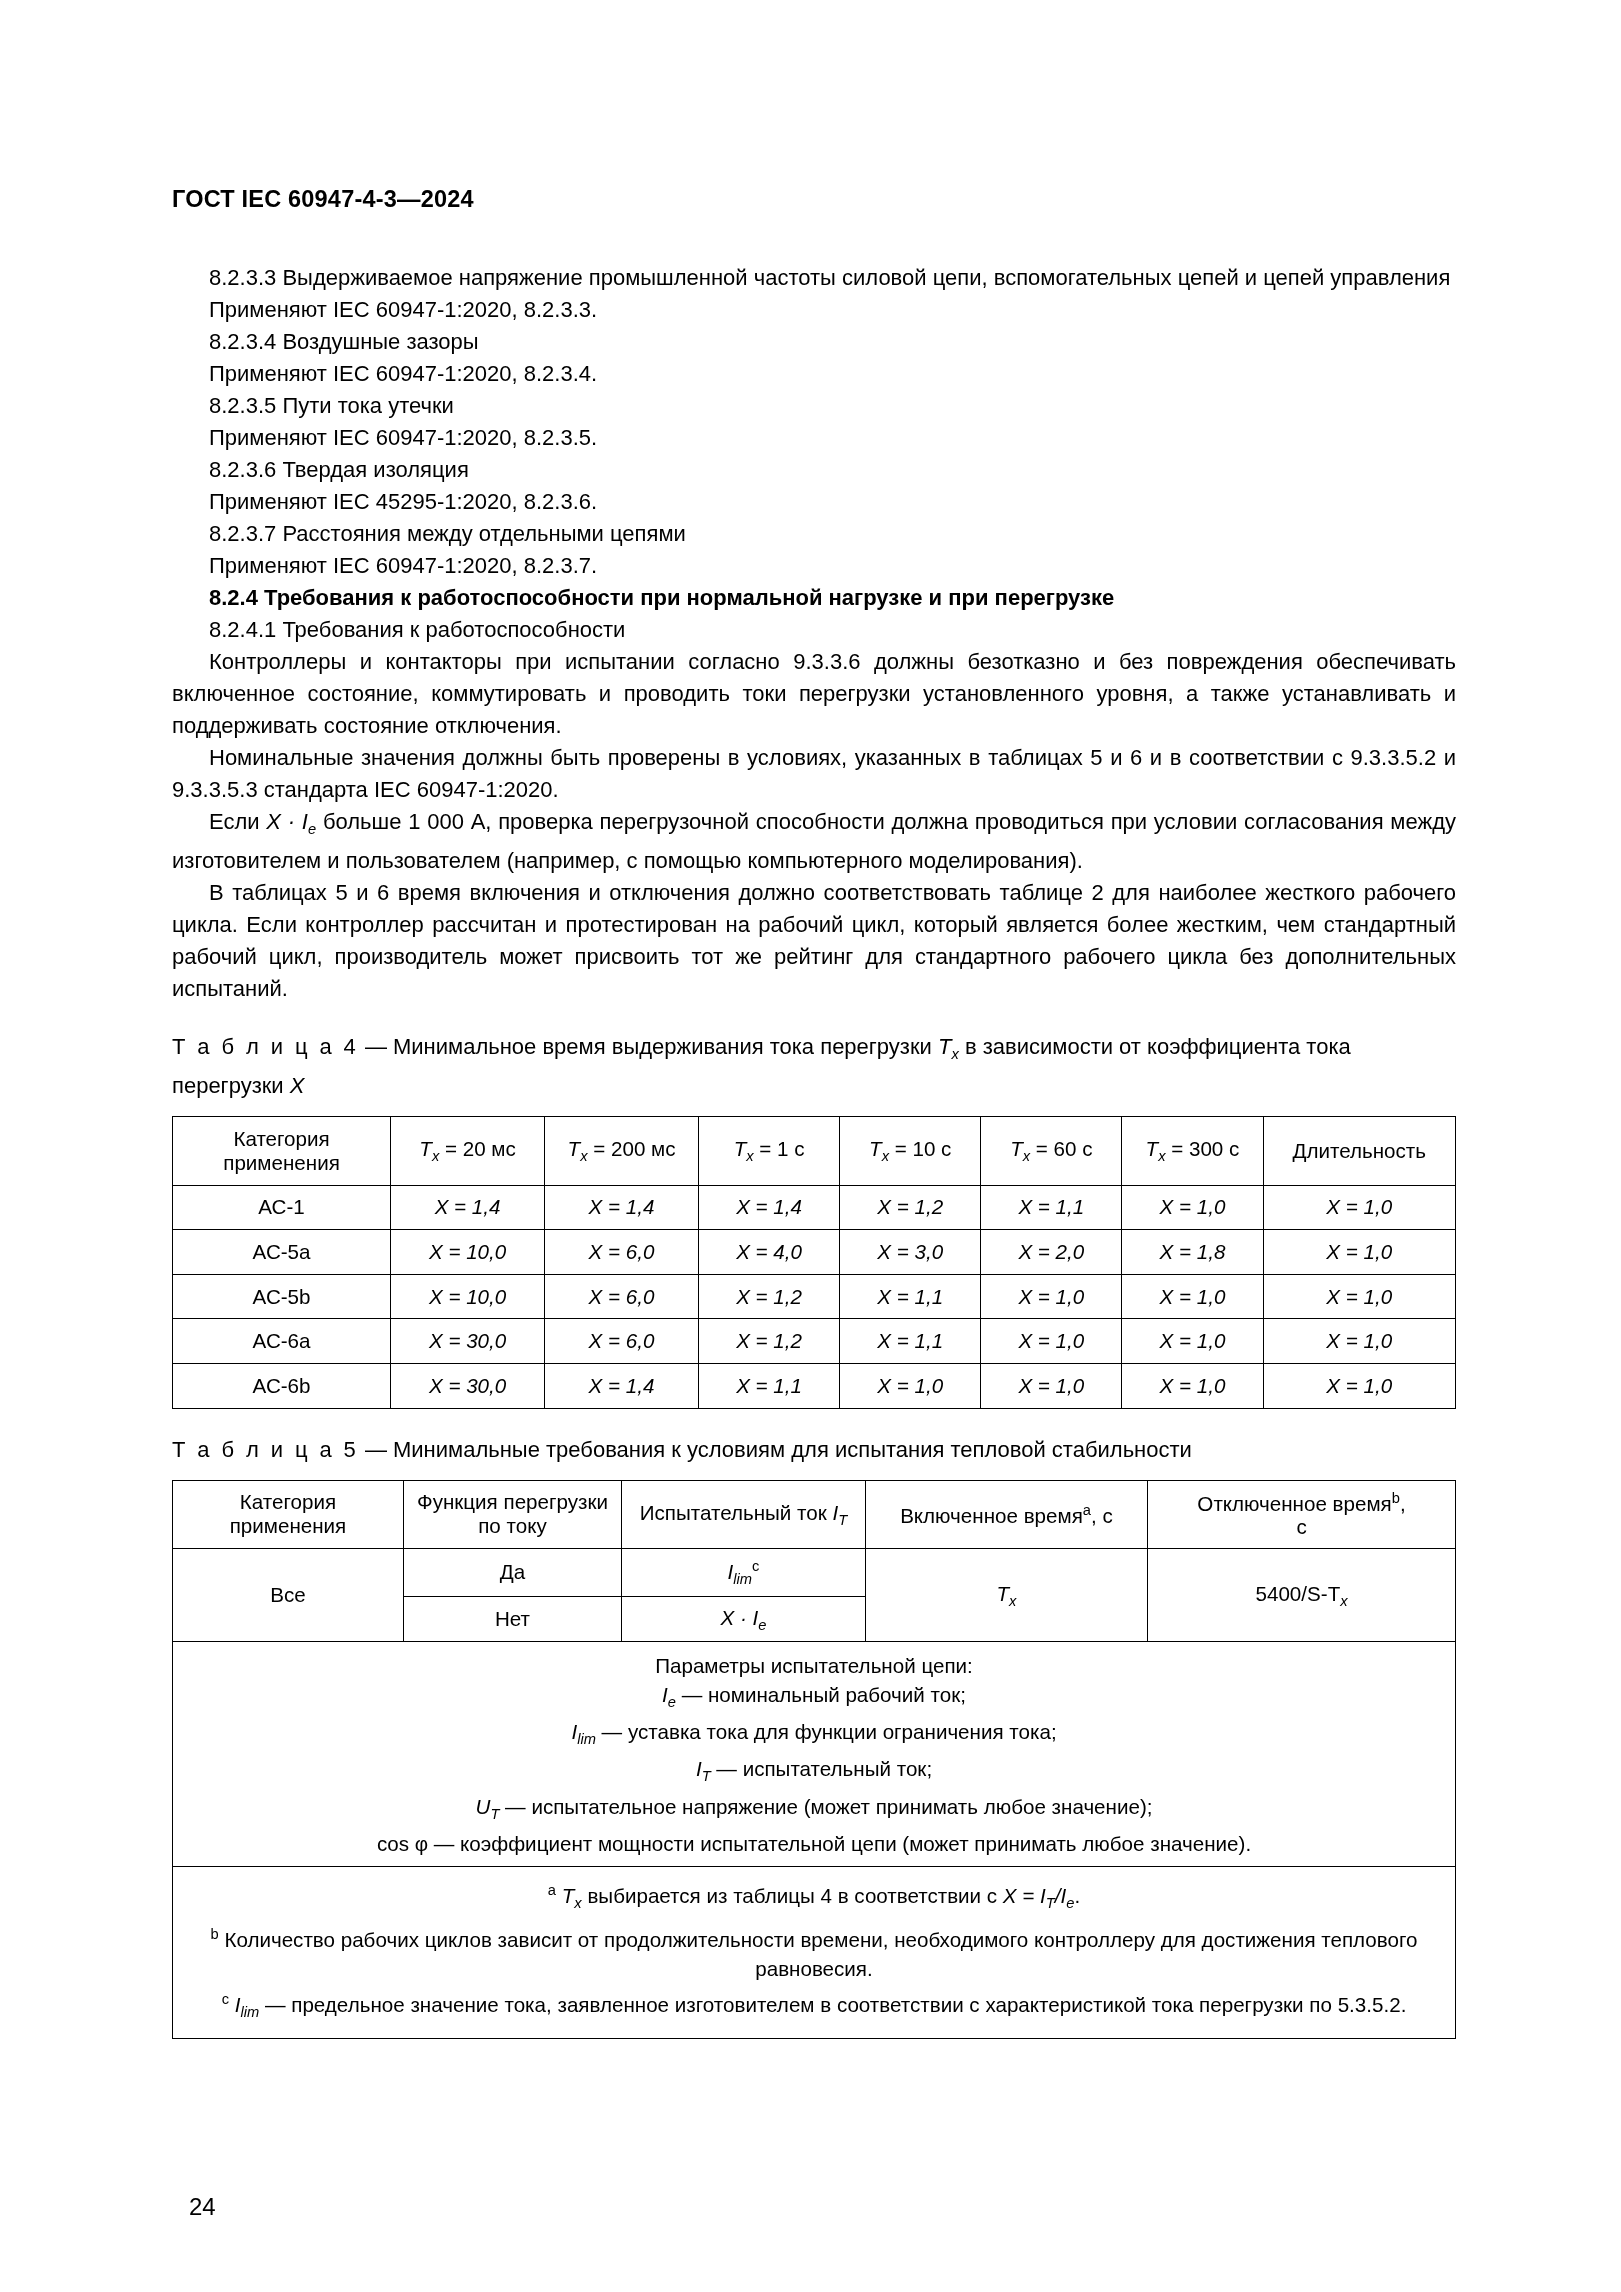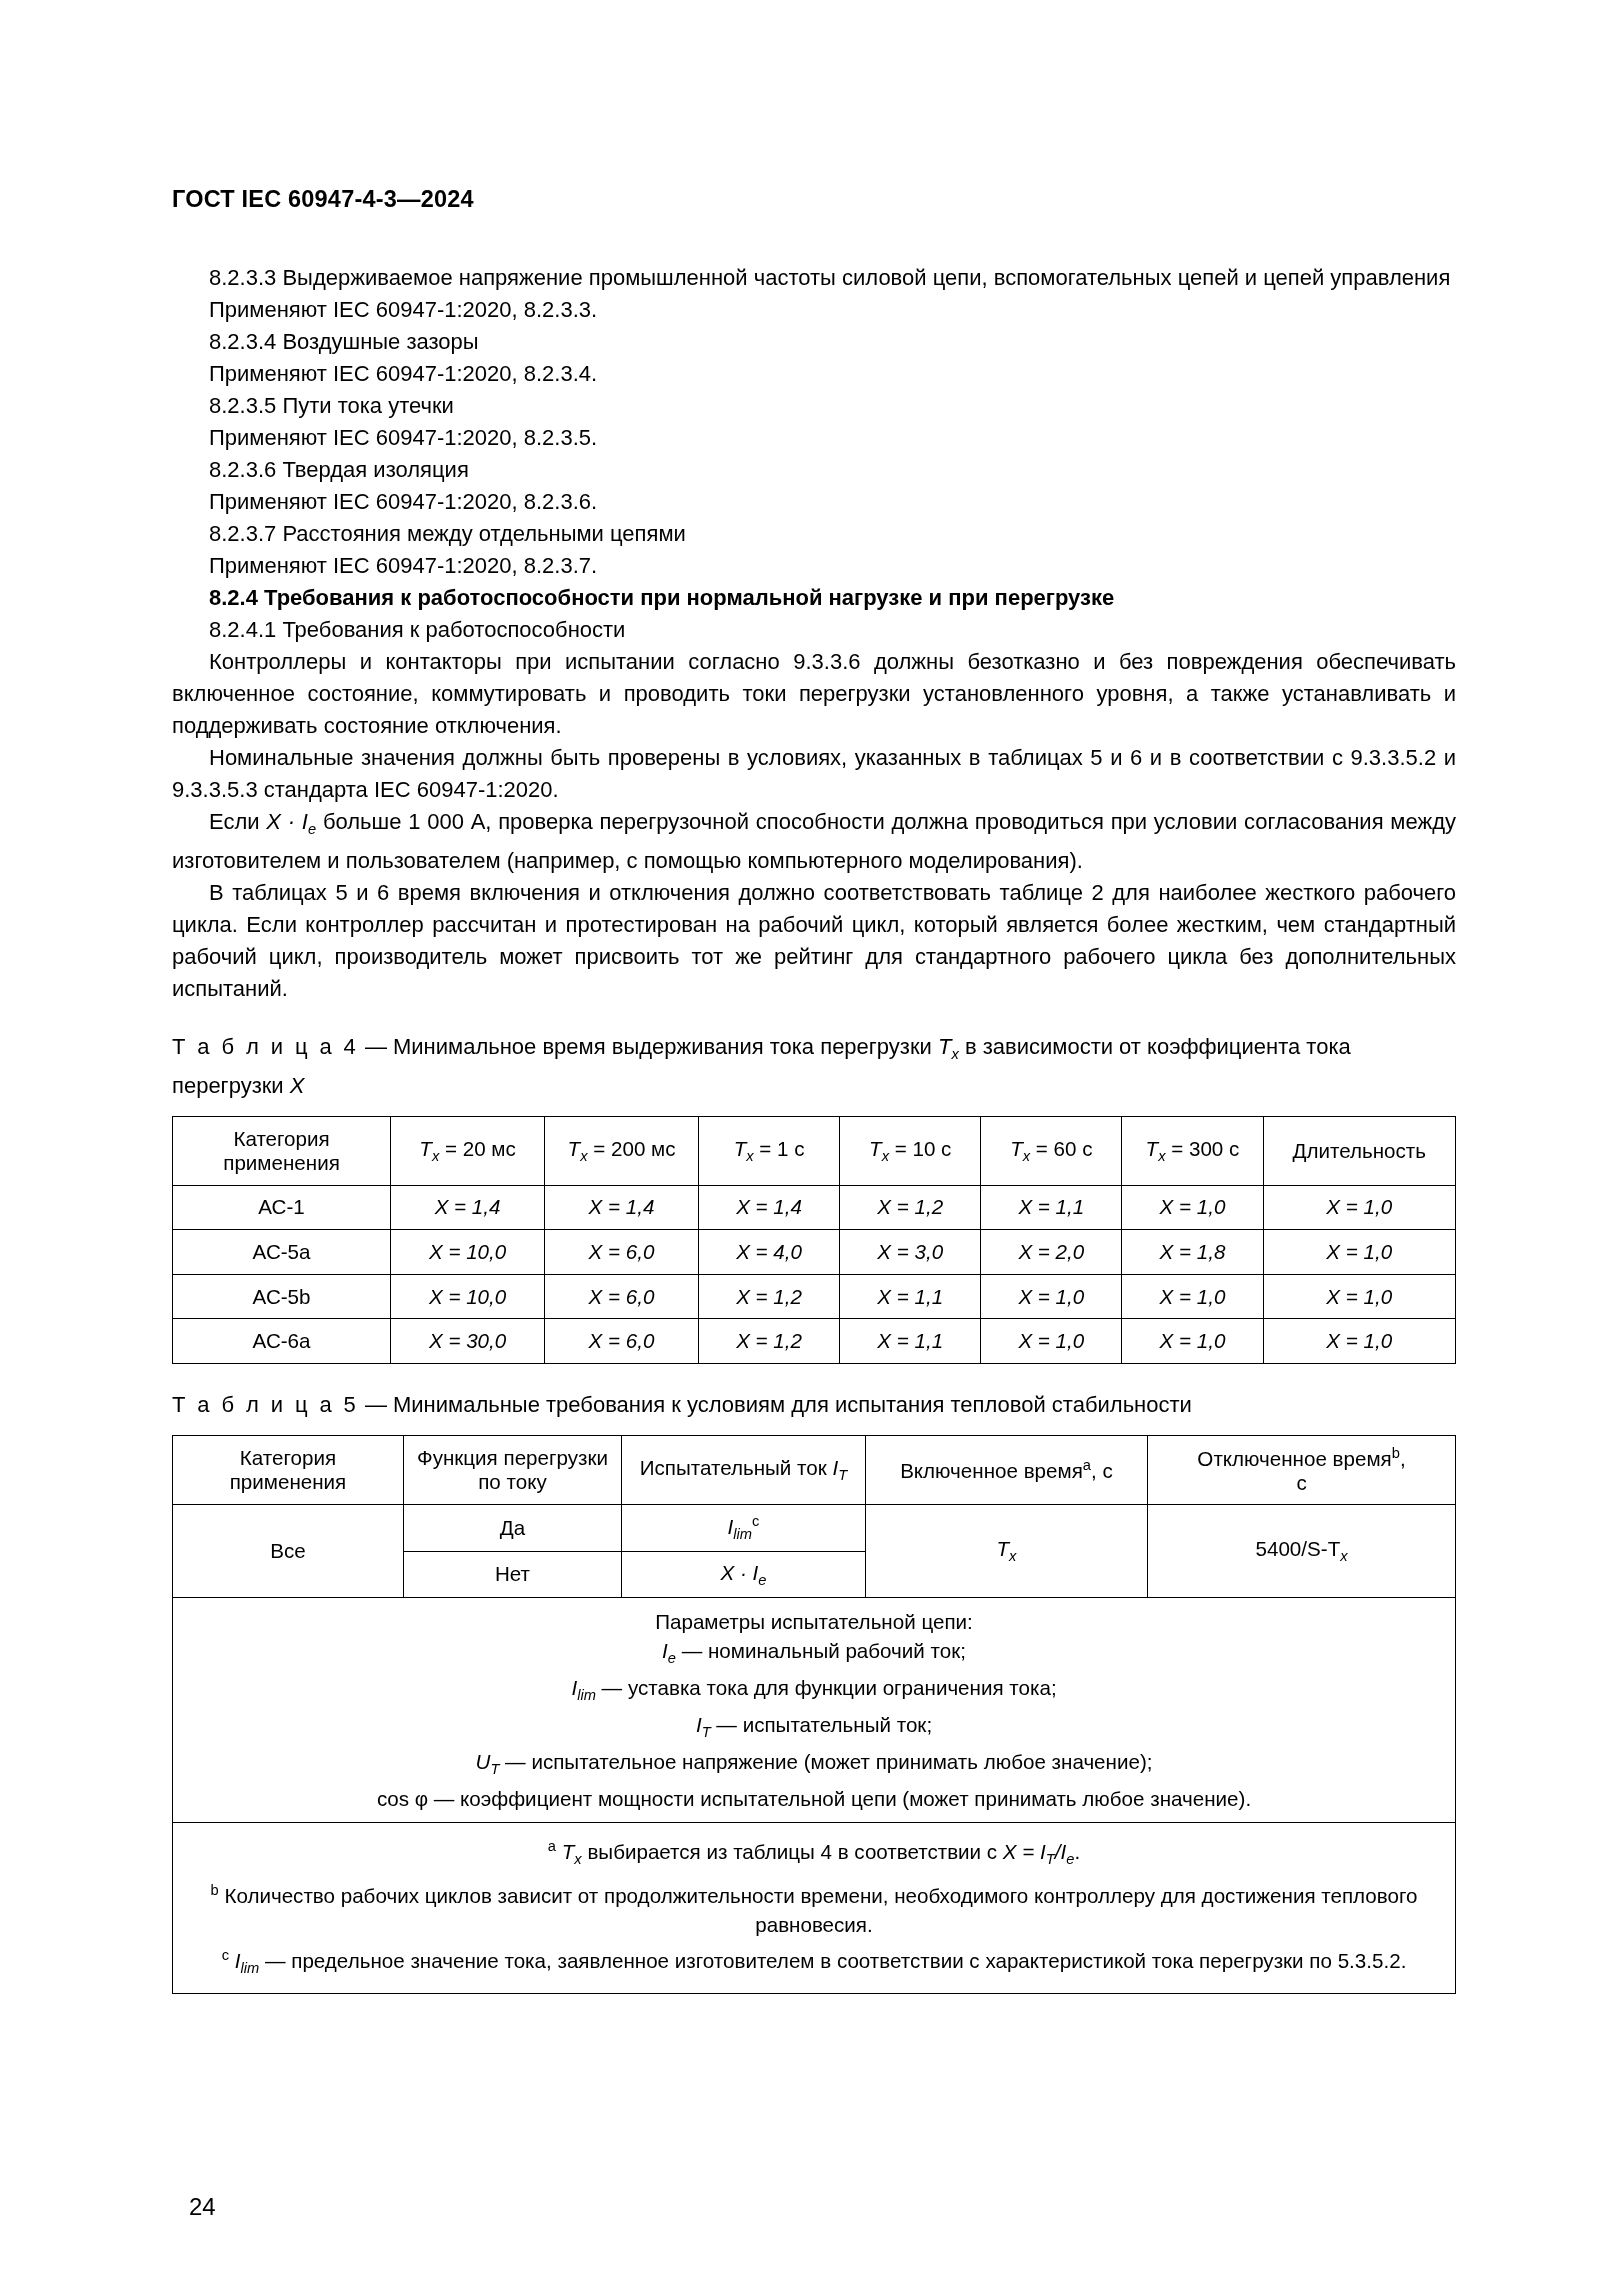--- a/index.html
+++ b/index.html
@@ -124,21 +124,21 @@
 
   <div class="content">
 
     <p class="ind">8.2.3.3  Выдерживаемое напряжение промышленной частоты силовой цепи, вспомогательных цепей и цепей управления</p>
     <p class="ind">Применяют IEC 60947-1:2020, 8.2.3.3.</p>
     <p class="ind">8.2.3.4  Воздушные зазоры</p>
     <p class="ind">Применяют IEC 60947-1:2020, 8.2.3.4.</p>
     <p class="ind">8.2.3.5  Пути тока утечки</p>
     <p class="ind">Применяют IEC 60947-1:2020, 8.2.3.5.</p>
     <p class="ind">8.2.3.6  Твердая изоляция</p>
-    <p class="ind">Применяют IEC 60947-1:2020, 8.2.3.6.</p>
+    <p class="ind">Применяют IEC 45295-1:2020, 8.2.3.6.</p>
     <p class="ind">8.2.3.7  Расстояния между отдельными цепями</p>
     <p class="ind">Применяют IEC 60947-1:2020, 8.2.3.7.</p>
     <p class="ind bold">8.2.4  Требования к работоспособности при нормальной нагрузке и при перегрузке</p>
     <p class="ind">8.2.4.1  Требования к работоспособности</p>
     <p class="ind">Контроллеры и контакторы при испытании согласно 9.3.3.6 должны безотказно и без повреждения обеспечивать включенное состояние, коммутировать и проводить токи перегрузки установленного уровня, а также устанавливать и поддерживать состояние отключения.</p>
     <p class="ind">Номинальные значения должны быть проверены в условиях, указанных в таблицах 5 и 6 и в соответствии с 9.3.3.5.2 и 9.3.3.5.3 стандарта IEC 60947-1:2020.</p>
     <p class="ind"><span>Если </span><span class="italic">X · I</span><sub class="italic">e</sub><span> больше 1 000 А, проверка перегрузочной способности должна проводиться при условии согласования между изготовителем и пользователем (например, с помощью компьютерного моделирования).</span></p>
     <p class="ind">В таблицах 5 и 6 время включения и отключения должно соответствовать таблице 2 для наиболее жесткого рабочего цикла. Если контроллер рассчитан и протестирован на рабочий цикл, который является более жестким, чем стандартный рабочий цикл, производитель может присвоить тот же рейтинг для стандартного рабочего цикла без дополнительных испытаний.</p>
 
     <div class="tbl-caption">
@@ -192,20 +192,30 @@
         <tr>
           <td>АС-6а</td>
           <td class="italic">X = 30,0</td>
           <td class="italic">X = 6,0</td>
           <td class="italic">X = 1,2</td>
           <td class="italic">X = 1,1</td>
           <td class="italic">X = 1,0</td>
           <td class="italic">X = 1,0</td>
           <td class="italic">X = 1,0</td>
         </tr>
+        <tr>
+          <td>АС-6b</td>
+          <td class="italic">X = 30,0</td>
+          <td class="italic">X = 1,4</td>
+          <td class="italic">X = 1,1</td>
+          <td class="italic">X = 1,0</td>
+          <td class="italic">X = 1,0</td>
+          <td class="italic">X = 1,0</td>
+          <td class="italic">X = 1,0</td>
+        </tr>
       </tbody>
     </table>
 
     <div class="tbl-caption">
       <span class="sp">Т а б л и ц а   5</span><span> — Минимальные требования к условиям для испытания тепловой стабильности</span>
     </div>
 
     <table class="t5">
       <tbody>
         <tr>

